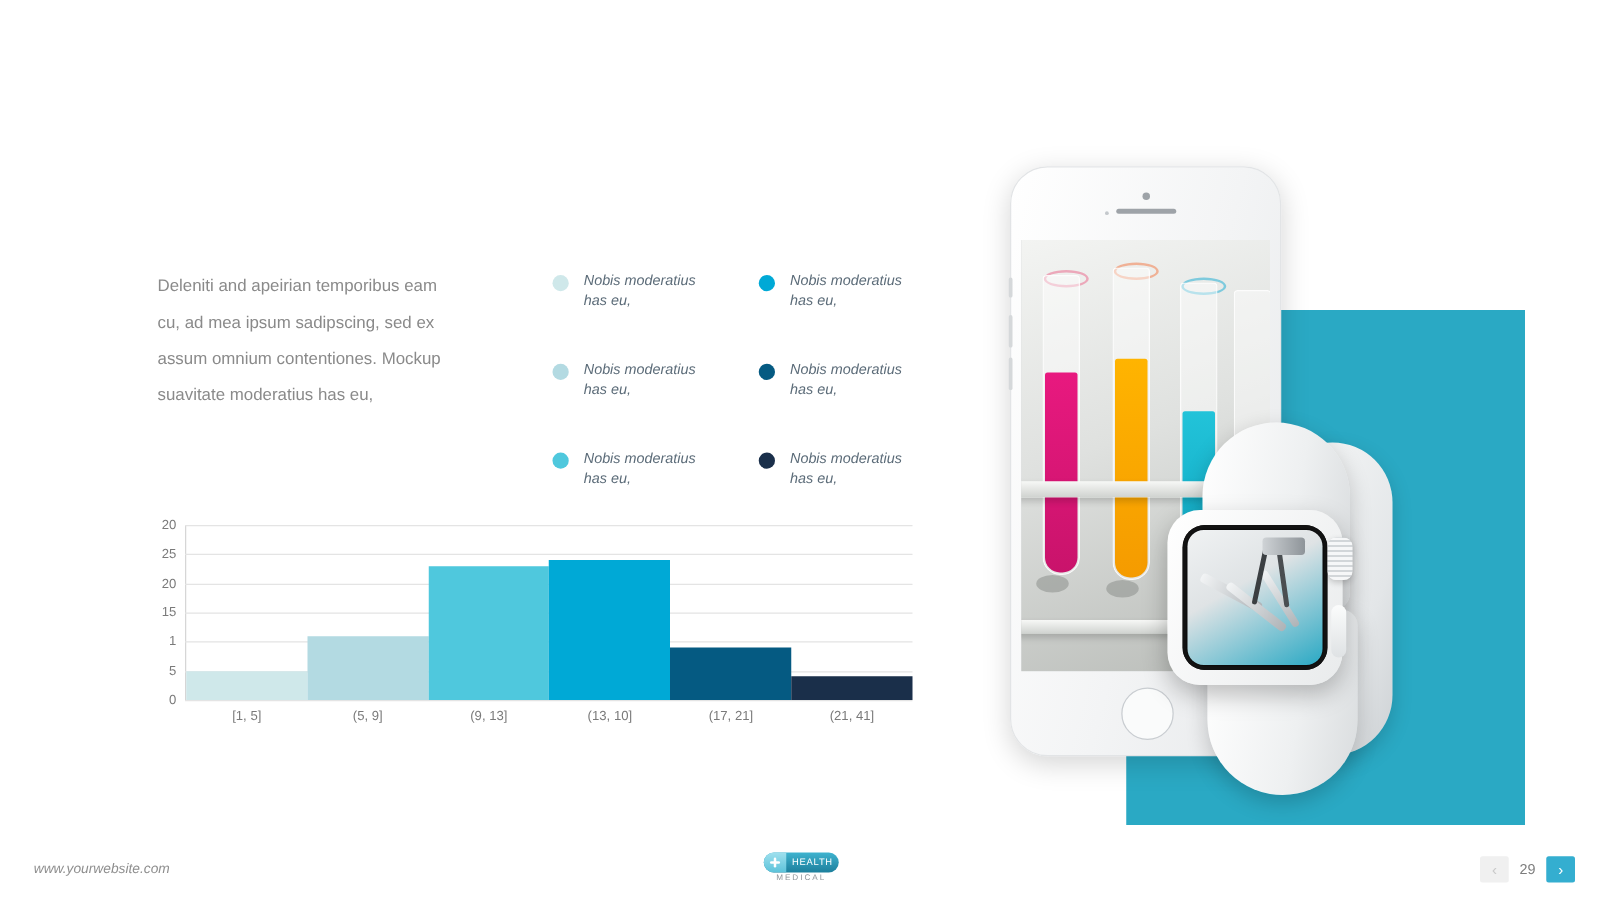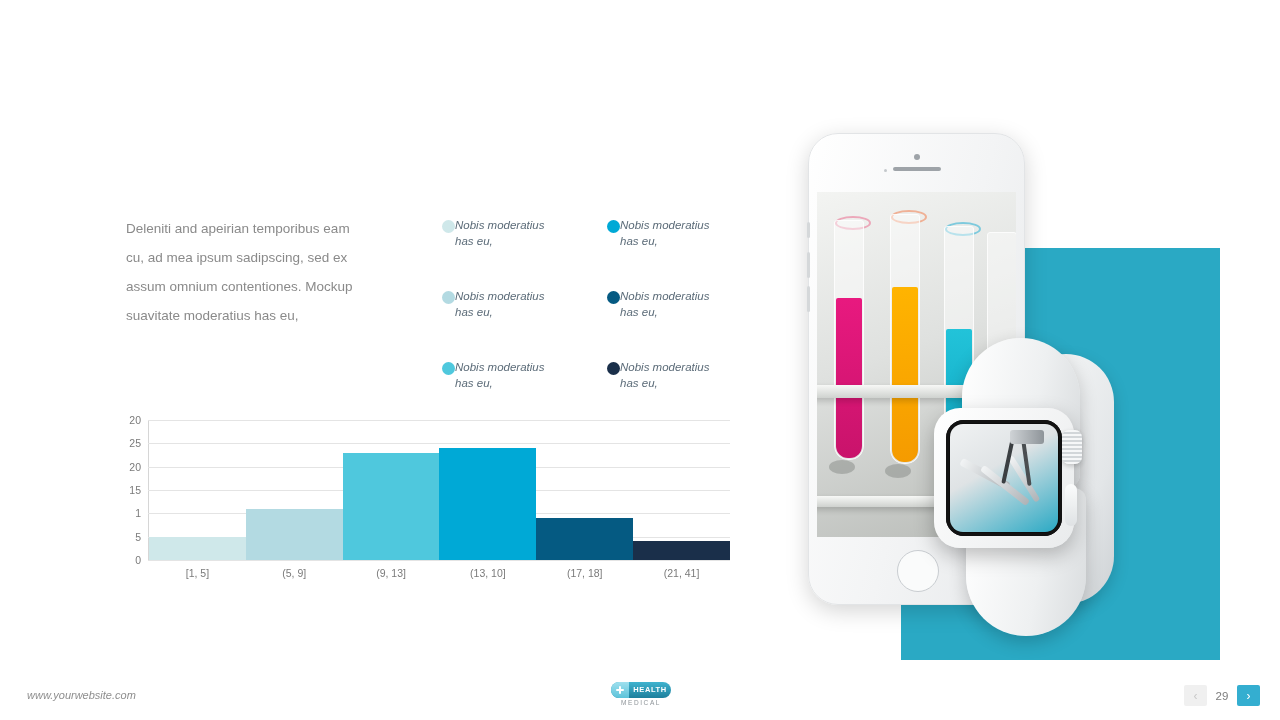--- a/index.html
+++ b/index.html
@@ -27,21 +27,21 @@
 
   
   .legend{
     position:absolute;left:442px;top:210px;width:300px;height:180px;
   }
   .legend-item{position:absolute;display:flex;align-items:flex-start;}
   .legend-dot{
     width:13px;height:13px;border-radius:50%;flex:none;margin-top:2px;
   }
   .legend-text{
-    font-size:11.5px;line-height:15.5px;
+    margin-left:12px;font-size:11.5px;line-height:15.5px;
     font-style:italic;color:#5b6b78;white-space:pre-line;
   }
 
   
   .chart{position:absolute;left:126px;top:415px;width:604px;height:172px;}
   .plot{position:absolute;left:22px;top:5px;right:0;height:140px;}
   .gridline{position:absolute;left:0;right:0;height:1px;background:#e4e4e4;}
   .axis-v{position:absolute;left:0;top:0;bottom:0;width:1px;background:#d6d6d6;}
   .ytick{
     position:absolute;right:100%;margin-right:7px;
@@ -162,21 +162,21 @@
   }
   .logo-plus span{
     position:relative;display:block;width:8px;height:8px;
   }
   .logo-plus span:before,.logo-plus span:after{
     content:"";position:absolute;background:#ffffff;border-radius:1px;
   }
   .logo-plus span:before{left:3px;top:0;width:2px;height:8px;}
   .logo-plus span:after{top:3px;left:0;width:8px;height:2px;}
   .logo-word{
-    flex:1;color:#fff;font-size:7.5px;font-weight:bold;letter-spacing:.6px;
+    flex:1;color:#fff;font-size:7.5px;font-weight:normal;letter-spacing:.6px;
     text-align:center;line-height:16px;
   }
   .logo-sub{
     font-size:6.5px;color:#8e9499;letter-spacing:1.6px;margin-top:1px;
   }
   .pager{position:absolute;right:20px;top:685px;display:flex;align-items:center;}
   .pg-btn{
     width:23px;height:21px;display:flex;align-items:center;justify-content:center;
     border-radius:2px;font-size:12px;
   }
@@ -263,21 +263,21 @@
           <div class="bar-slot">
             <div class="bar" title="(21, 25]: 4" style="height: 13.3333%; background: rgb(26, 47, 74);"></div>
           </div>
         </div>
     </div>
     <div class="xlabels" id="xlabels">
         <div class="xlabel">[1, 5]</div>
         <div class="xlabel">(5, 9]</div>
         <div class="xlabel">(9, 13]</div>
         <div class="xlabel">(13, 10]</div>
-        <div class="xlabel">(17, 18]</div>
+        <div class="xlabel">(17, 21]</div>
         <div class="xlabel">(21, 41]</div>
       </div>
   </div>
 
   <div class="artwork">
     <div class="teal-block"></div>
 
     <div class="phone">
       <div class="phone-btn" style="top:118px;height:26px;"></div>
       <div class="phone-btn" style="top:152px;height:26px;"></div>

